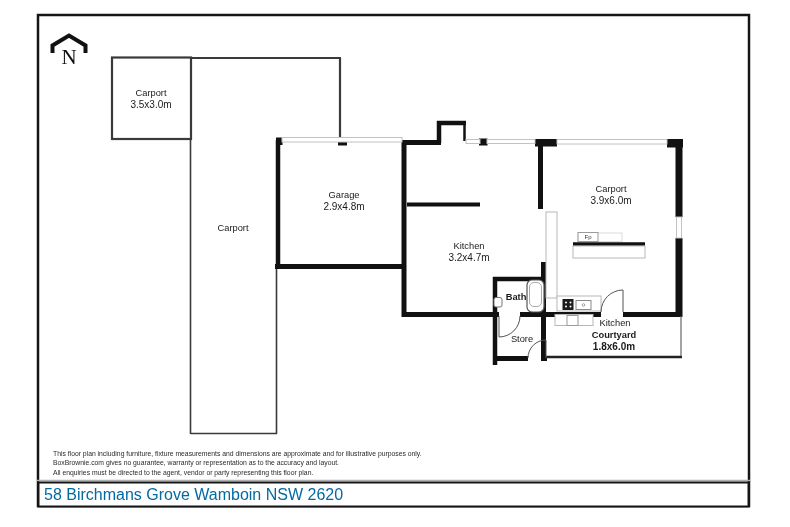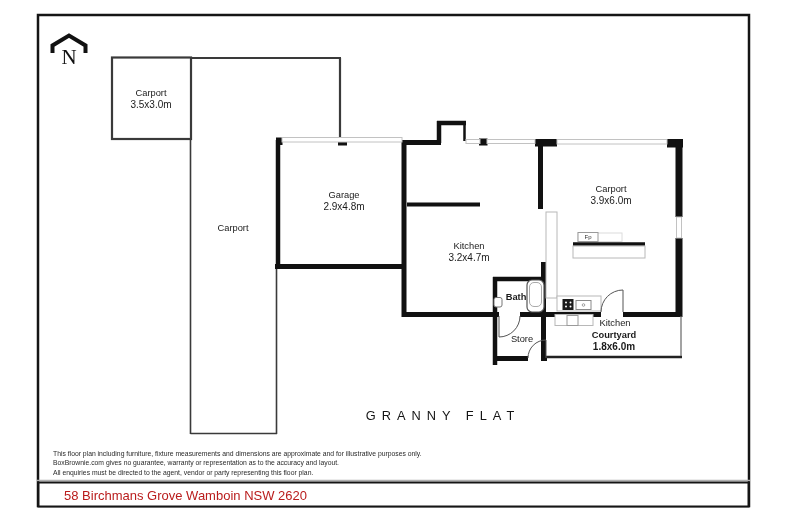--- a/index.html
+++ b/index.html
@@ -9,22 +9,22 @@
   .lbl{position:absolute;transform:translate(-50%,-50%);text-align:center;
        font-size:9.3px;line-height:11px;color:#1a1a1a;white-space:nowrap;}
   .lbl .dims{font-size:10px;}
   .lbl-fp{position:absolute;transform:translate(-50%,-50%);font-size:6px;color:#333;white-space:nowrap;}
   .lbl-north{position:absolute;transform:translate(-50%,-50%);
              font-family:"Liberation Serif",serif;font-size:21px;color:#111;}
   .lbl-granny{position:absolute;transform:translate(-50%,-50%);font-size:12.8px;
               letter-spacing:6px;color:#151515;white-space:nowrap;}
   .disclaimer{position:absolute;left:53px;top:449px;font-size:6.8px;line-height:9.3px;
               color:#2a2a2a;text-align:left;white-space:nowrap;}
-  .address{position:absolute;left:64px;top:494.5px;transform:translateY(-50%);
-           font-size:13px;color:#b91c1c;white-space:nowrap;}
+  .address{position:absolute;left:44px;top:494.5px;transform:translateY(-50%);
+           font-size:16px;color:#0369a1;white-space:nowrap;}
 </style>
 </head>
 <body>
 
 <div class="stage">
 
   <svg width="790" height="527" viewBox="0 0 790 527">
 
     <g>
       <rect x="38" y="15" width="711" height="491" fill="none" stroke="#151515" stroke-width="2.5"></rect>
@@ -158,21 +158,20 @@
     <div>Store</div>
   </div>
 
   <div class="lbl" style="left:614px;top:341px;font-weight:bold;">
     <div>Courtyard</div>
     <div class="dims">1.8x6.0m</div>
   </div>
 
   <div class="lbl-fp" style="left:588px;top:237px;">Fp</div>
 
-  <div class="lbl-granny" style="left:443px;top:415px;">GRANNY FLAT</div>
 
   <div class="disclaimer">
     <div>This floor plan including furniture, fixture measurements and dimensions are approximate and for illustrative purposes only.</div>
     <div>BoxBrownie.com gives no guarantee, warranty or representation as to the accuracy and layout.</div>
     <div>All enquiries must be directed to the agent, vendor or party representing this floor plan.</div>
   </div>
 
   <div class="address">58 Birchmans Grove Wamboin NSW 2620</div>
 
 </div>

